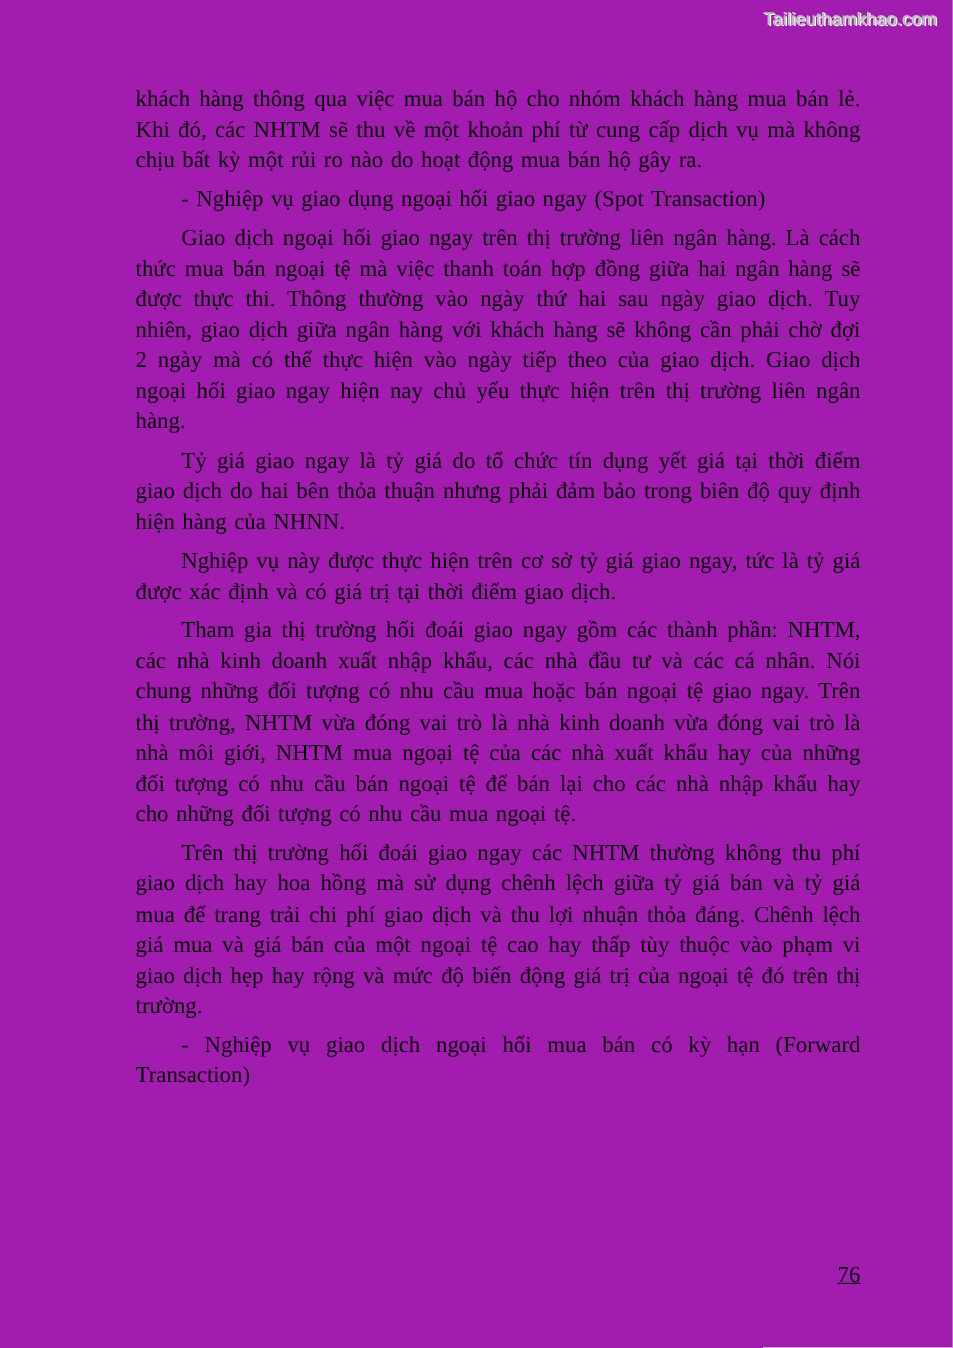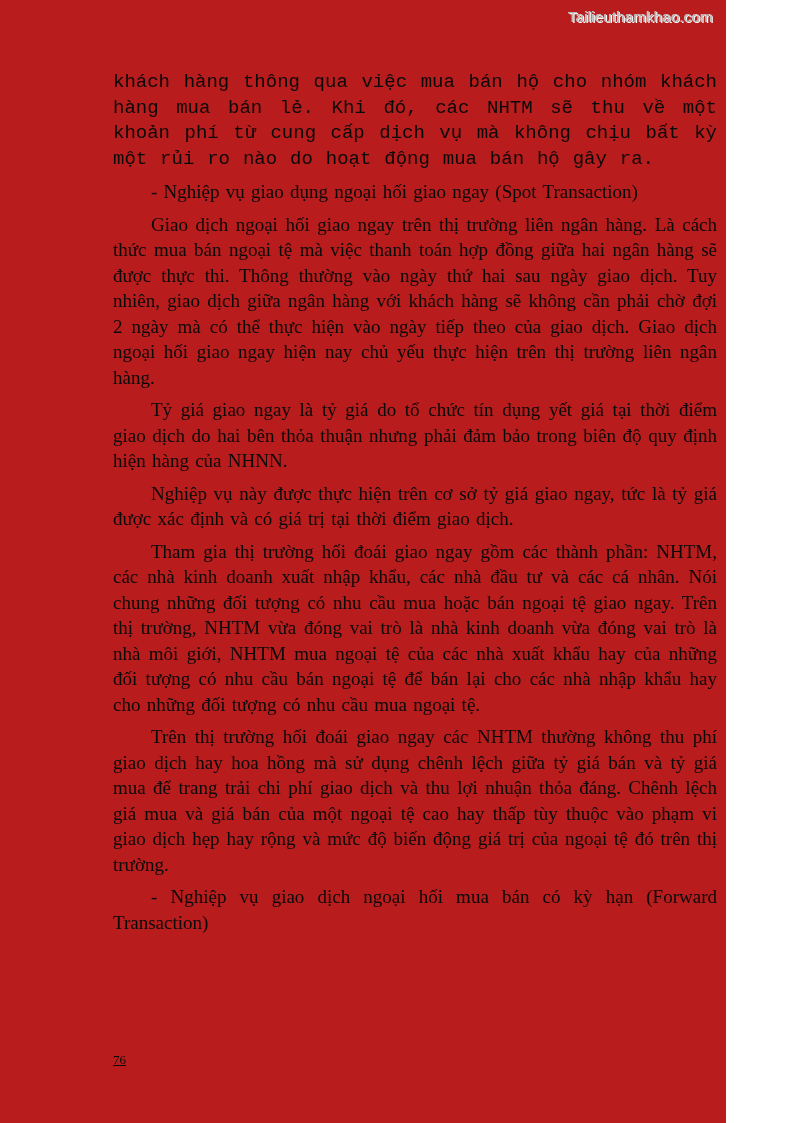--- a/index.html
+++ b/index.html
@@ -3,23 +3,23 @@
 <meta charset="utf-8">
 <style>
   * { box-sizing: border-box; }
   html, body {
     margin: 0;
     padding: 0;
     background: #ffffff;
   }
   .page {
     position: relative;
-    width: 726px;
+    width: 794px;
     height: 1123px;
-    background: #b91c1c;
+    background: #a21caf;
     font-family: "Liberation Serif", serif;
     color: #0a0a0a;
     overflow: hidden;
   }
   .watermark {
     position: absolute;
     top: 8px;
     right: 13px;
     font-family: "Liberation Sans", sans-serif;
     font-size: 15px;
@@ -36,32 +36,31 @@
   .content p {
     margin: 0 0 7px 0;
     font-size: 19px;
     line-height: 25.5px;
     text-align: justify;
     text-indent: 38px;
     word-spacing: 1.5px;
   }
   .content p.continuation {
     text-indent: 0;
-    font-family: Liberation Mono, monospace;
   }
   .content p.heading {
     font-weight: bold;
   }
   .footer {
     position: absolute;
     left: 113px;
     top: 1052px;
     width: 604px;
-    text-align: left;
-    font-size: 13px;
+    text-align: right;
+    font-size: 19px;
     text-decoration: underline;
   }
 </style>
 </head>
 <body>
 
 <div class="page">
 
   <div class="watermark">Tailieuthamkhao.com</div>
 

